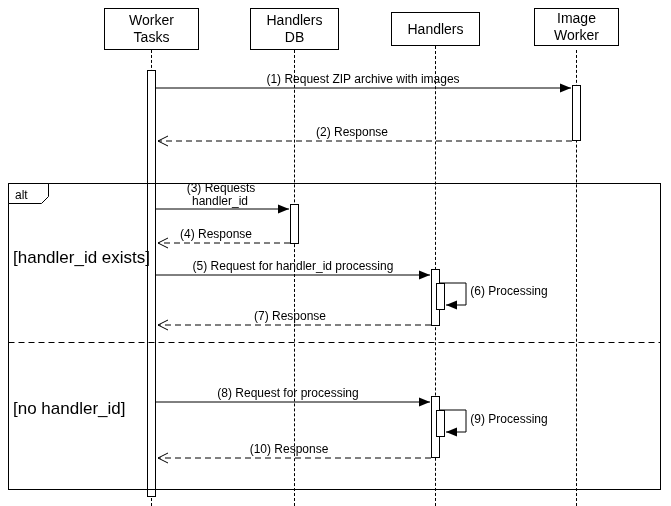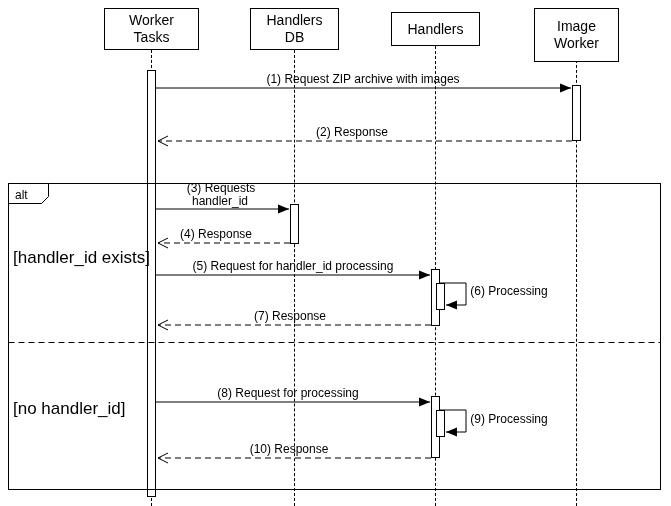--- a/index.html
+++ b/index.html
@@ -48,21 +48,21 @@
     <div>Worker</div>
     <div>Tasks</div>
   </div>
   <div class="participant" style="left:250px;top:8px;width:89px;height:42px">
     <div>Handlers</div>
     <div>DB</div>
   </div>
   <div class="participant" style="left:391px;top:12px;width:89px;height:34px">
     <div>Handlers</div>
   </div>
-  <div class="participant" style="left:534px;top:8px;width:85px;height:54px">
+  <div class="participant" style="left:534px;top:8px;width:85px;height:38px">
     <div>Image</div>
     <div>Worker</div>
   </div>
 
   <div class="guard" style="left:13px;top:250px">[handler_id exists]</div>
   <div class="guard" style="left:13px;top:401px">[no handler_id]</div>
 
   <svg class="svg-layer" width="671" height="506" viewBox="0 0 671 506">
     <defs>
       <marker id="arrowFilled" markerWidth="13" markerHeight="11" refX="11" refY="5" orient="auto" markerUnits="userSpaceOnUse">

